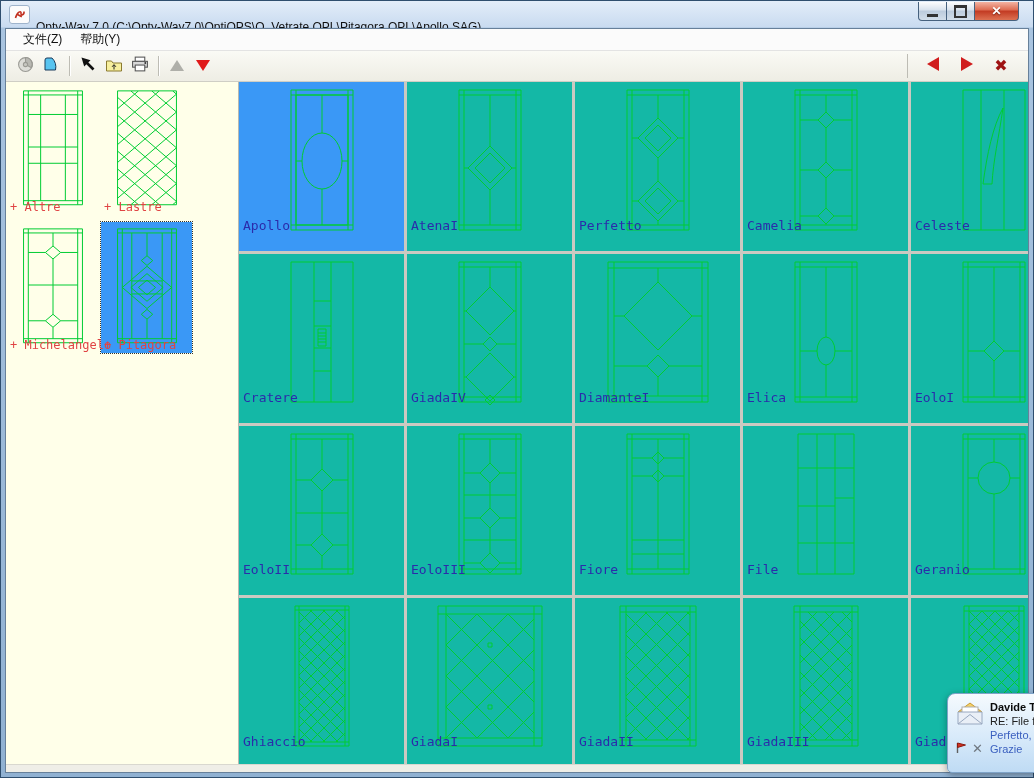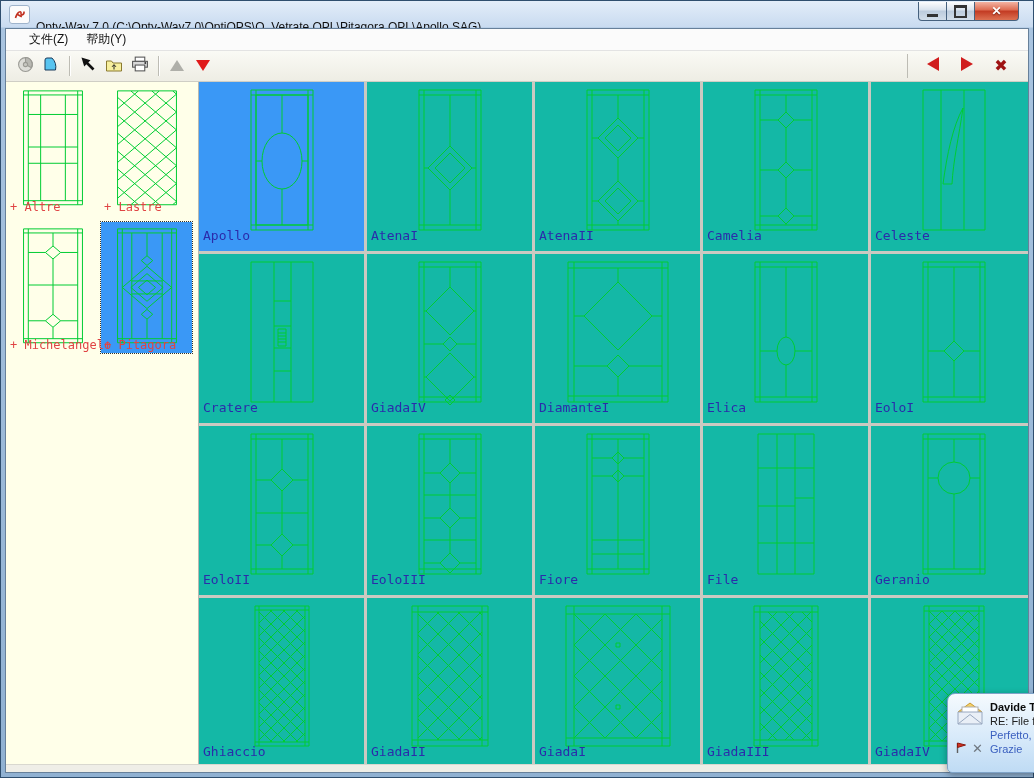--- a/index.html
+++ b/index.html
@@ -23,53 +23,53 @@
   .wbtn.max{margin-left:-1px;}
   .wbtn.close{margin-left:-1px;width:45px;border-radius:0 0 4px 0;color:#FFF;font-weight:bold;font-size:12px;
         background:linear-gradient(#F3B3A2,#DD6A50 45%,#C23A22 50%,#DD7152);text-shadow:0 1px 1px #7A2010;}
   .min-glyph{display:block;width:11px;height:3px;background:#333;margin-top:8px;}
   .max-glyph{display:block;width:9px;height:8px;border:2px solid #333;border-top-width:3px;}
 
   .appbody{flex:1 1 auto;background:#FFF;border:1px solid #67809A;display:flex;flex-direction:column;overflow:hidden;}
 
   
   .menubar{height:21px;flex:0 0 auto;background:#FBFBFB;border-bottom:1px solid #E3E3E3;
-           display:flex;align-items:center;padding-left:14px;font-size:12px;color:#111;}
+           display:flex;align-items:center;padding-left:8px;font-size:12px;color:#111;}
   .menu-item{padding:2px 9px;}
 
   
   .toolbar{height:30px;flex:0 0 auto;background:linear-gradient(#FAFAF5,#EEEDE4);
            border-bottom:1px solid #CFCEC5;display:flex;align-items:center;padding:0 6px;}
   .tbtn{width:26px;height:24px;display:flex;align-items:center;justify-content:center;}
   .tsep{width:1px;height:20px;background:#BDBCB4;box-shadow:1px 0 0 #FFFFFF;margin:0 5px;}
   .tright{margin-left:auto;display:flex;align-items:center;gap:8px;height:24px;
           border-left:1px solid #BDBCB4;padding-left:12px;padding-right:8px;}
   .tri{width:0;height:0;display:inline-block;}
   .tri.up{border-left:7px solid transparent;border-right:7px solid transparent;border-bottom:11px solid #AFAFA9;}
   .tri.down{border-left:7px solid transparent;border-right:7px solid transparent;border-top:11px solid #E01A1A;}
   .tri.left{border-top:7px solid transparent;border-bottom:7px solid transparent;border-right:12px solid #D01D1D;}
   .tri.right{border-top:7px solid transparent;border-bottom:7px solid transparent;border-left:12px solid #D01D1D;}
   .xmark{color:#9E1212;font-weight:bold;font-size:16px;line-height:16px;font-family:"DejaVu Sans",sans-serif;}
 
   
   .content{flex:1 1 auto;display:flex;overflow:hidden;background:#FFF;}
-  .sidebar{width:193px;flex:0 0 auto;background:#FFFFE9;border-right:1px solid #B9B9B1;box-sizing:border-box;
+  .sidebar{width:233px;flex:0 0 auto;background:#FFFFE9;border-right:1px solid #B9B9B1;box-sizing:border-box;
            padding:2px 1px;display:grid;grid-template-columns:91px 91px;grid-auto-rows:131px;
            gap:7px 3px;align-content:start;}
   .thumb{position:relative;}
   .thumb svg{display:block;width:80px;height:122px;margin:2px auto 0;}
   .tlabel{position:absolute;left:3px;bottom:1px;font:12px "DejaVu Sans Mono",monospace;
           color:var(--red);white-space:nowrap;z-index:3;}
   .thumb.sel{background:var(--sel);outline:1px dotted #303030;text-decoration:underline;}
 
   .catalog{flex:1 1 auto;display:grid;grid-template-columns:repeat(5,165px);grid-auto-rows:169px;
            gap:3px;background:#CBC9C1;overflow:hidden;}
   .cell{background:#14b8a6;position:relative;}
   .cell svg{display:block;width:160px;height:150px;margin:2px auto 0;}
-  .clabel{position:absolute;left:4px;bottom:8px;font:13px "DejaVu Sans Mono",monospace;
+  .clabel{position:absolute;left:4px;bottom:18px;font:13px "DejaVu Sans Mono",monospace;
           color:var(--navy);white-space:nowrap;}
   .cell.sel{background:var(--sel);}
 
   .bottomstrip{height:7px;flex:0 0 auto;background:#EFEEE7;border-top:1px solid #D9D8CF;}
 
   
   .pat *{stroke:var(--green);fill:none;stroke-width:1;vector-effect:non-scaling-stroke;}
 
   
   .notif{position:absolute;left:947px;top:693px;width:130px;height:78px;z-index:60;
@@ -311,21 +311,21 @@
               <path d="M80 41L93 54L80 67L67 54Z"></path>
               <line x1="80" y1="74" x2="80" y2="97"></line>
               <path d="M80 97L100 117L80 137L60 117Z"></path>
               <path d="M80 104L93 117L80 130L67 117Z"></path>
               <line x1="80" y1="137" x2="80" y2="141"></line>
               <line x1="54" y1="54" x2="60" y2="54"></line>
               <line x1="100" y1="54" x2="106" y2="54"></line>
               <line x1="54" y1="117" x2="60" y2="117"></line>
               <line x1="100" y1="117" x2="106" y2="117"></line>
             </svg>
-            <span class="clabel">AtenaII</span>
+            <span class="clabel">Perfetto</span>
           </div>
           <div class="cell">
             <svg class="pat" viewBox="0 0 160 150" preserveAspectRatio="none">
               <rect x="49" y="6" width="62" height="140"></rect>
               <line x1="49" y1="11" x2="111" y2="11"></line>
               <line x1="49" y1="141" x2="111" y2="141"></line>
               <line x1="54" y1="6" x2="54" y2="146"></line>
               <line x1="106" y1="6" x2="106" y2="146"></line>
               <line x1="80" y1="11" x2="80" y2="28"></line>
               <path d="M80 28L88 36L80 44L72 36Z"></path>
@@ -568,20 +568,51 @@
                 <path d="M187 10 l-132 132"></path>
                 <path d="M200 10 l-132 132"></path>
                 <path d="M213 10 l-132 132"></path>
                 <path d="M226 10 l-132 132"></path>
               </g>
             </svg>
             <span class="clabel">Ghiaccio</span>
           </div>
           <div class="cell">
             <svg class="pat" viewBox="0 0 160 150" preserveAspectRatio="none">
+              <rect x="28" y="6" width="104" height="140"></rect>
+              <line x1="28" y1="14" x2="132" y2="14"></line>
+              <line x1="28" y1="138" x2="132" y2="138"></line>
+              <line x1="36" y1="6" x2="36" y2="146"></line>
+              <line x1="124" y1="6" x2="124" y2="146"></line>
+              <clipPath id="cp21">
+                <rect x="36" y="14" width="88" height="124"></rect>
+              </clipPath>
+              <g clip-path="url(#cp21)">
+                <path d="M-88 14 l124 124"></path>
+                <path d="M-57 14 l124 124"></path>
+                <path d="M-26 14 l124 124"></path>
+                <path d="M5 14 l124 124"></path>
+                <path d="M36 14 l124 124"></path>
+                <path d="M67 14 l124 124"></path>
+                <path d="M98 14 l124 124"></path>
+                <path d="M36 14 l-124 124"></path>
+                <path d="M67 14 l-124 124"></path>
+                <path d="M98 14 l-124 124"></path>
+                <path d="M129 14 l-124 124"></path>
+                <path d="M160 14 l-124 124"></path>
+                <path d="M191 14 l-124 124"></path>
+                <path d="M222 14 l-124 124"></path>
+              </g>
+              <rect x="78" y="43" width="4" height="4"></rect>
+              <rect x="78" y="105" width="4" height="4"></rect>
+            </svg>
+            <span class="clabel">GiadaI</span>
+          </div>
+          <div class="cell">
+            <svg class="pat" viewBox="0 0 160 150" preserveAspectRatio="none">
               <rect x="42" y="6" width="76" height="140"></rect>
               <line x1="42" y1="12" x2="118" y2="12"></line>
               <line x1="42" y1="140" x2="118" y2="140"></line>
               <line x1="48" y1="6" x2="48" y2="146"></line>
               <line x1="112" y1="6" x2="112" y2="146"></line>
               <clipPath id="cp22">
                 <rect x="48" y="12" width="64" height="128"></rect>
               </clipPath>
               <g clip-path="url(#cp22)">
                 <path d="M-80 12 l128 128"></path>
@@ -600,51 +631,20 @@
                 <path d="M111 12 l-128 128"></path>
                 <path d="M132 12 l-128 128"></path>
                 <path d="M153 12 l-128 128"></path>
                 <path d="M174 12 l-128 128"></path>
                 <path d="M195 12 l-128 128"></path>
                 <path d="M216 12 l-128 128"></path>
                 <path d="M237 12 l-128 128"></path>
               </g>
             </svg>
             <span class="clabel">GiadaII</span>
-          </div>
-          <div class="cell">
-            <svg class="pat" viewBox="0 0 160 150" preserveAspectRatio="none">
-              <rect x="28" y="6" width="104" height="140"></rect>
-              <line x1="28" y1="14" x2="132" y2="14"></line>
-              <line x1="28" y1="138" x2="132" y2="138"></line>
-              <line x1="36" y1="6" x2="36" y2="146"></line>
-              <line x1="124" y1="6" x2="124" y2="146"></line>
-              <clipPath id="cp21">
-                <rect x="36" y="14" width="88" height="124"></rect>
-              </clipPath>
-              <g clip-path="url(#cp21)">
-                <path d="M-88 14 l124 124"></path>
-                <path d="M-57 14 l124 124"></path>
-                <path d="M-26 14 l124 124"></path>
-                <path d="M5 14 l124 124"></path>
-                <path d="M36 14 l124 124"></path>
-                <path d="M67 14 l124 124"></path>
-                <path d="M98 14 l124 124"></path>
-                <path d="M36 14 l-124 124"></path>
-                <path d="M67 14 l-124 124"></path>
-                <path d="M98 14 l-124 124"></path>
-                <path d="M129 14 l-124 124"></path>
-                <path d="M160 14 l-124 124"></path>
-                <path d="M191 14 l-124 124"></path>
-                <path d="M222 14 l-124 124"></path>
-              </g>
-              <rect x="78" y="43" width="4" height="4"></rect>
-              <rect x="78" y="105" width="4" height="4"></rect>
-            </svg>
-            <span class="clabel">GiadaI</span>
           </div>
           <div class="cell">
             <svg class="pat" viewBox="0 0 160 150" preserveAspectRatio="none">
               <rect x="48" y="6" width="64" height="140"></rect>
               <line x1="48" y1="12" x2="112" y2="12"></line>
               <line x1="48" y1="140" x2="112" y2="140"></line>
               <line x1="54" y1="6" x2="54" y2="146"></line>
               <line x1="106" y1="6" x2="106" y2="146"></line>
               <clipPath id="cp23">
                 <rect x="54" y="12" width="52" height="128"></rect>

